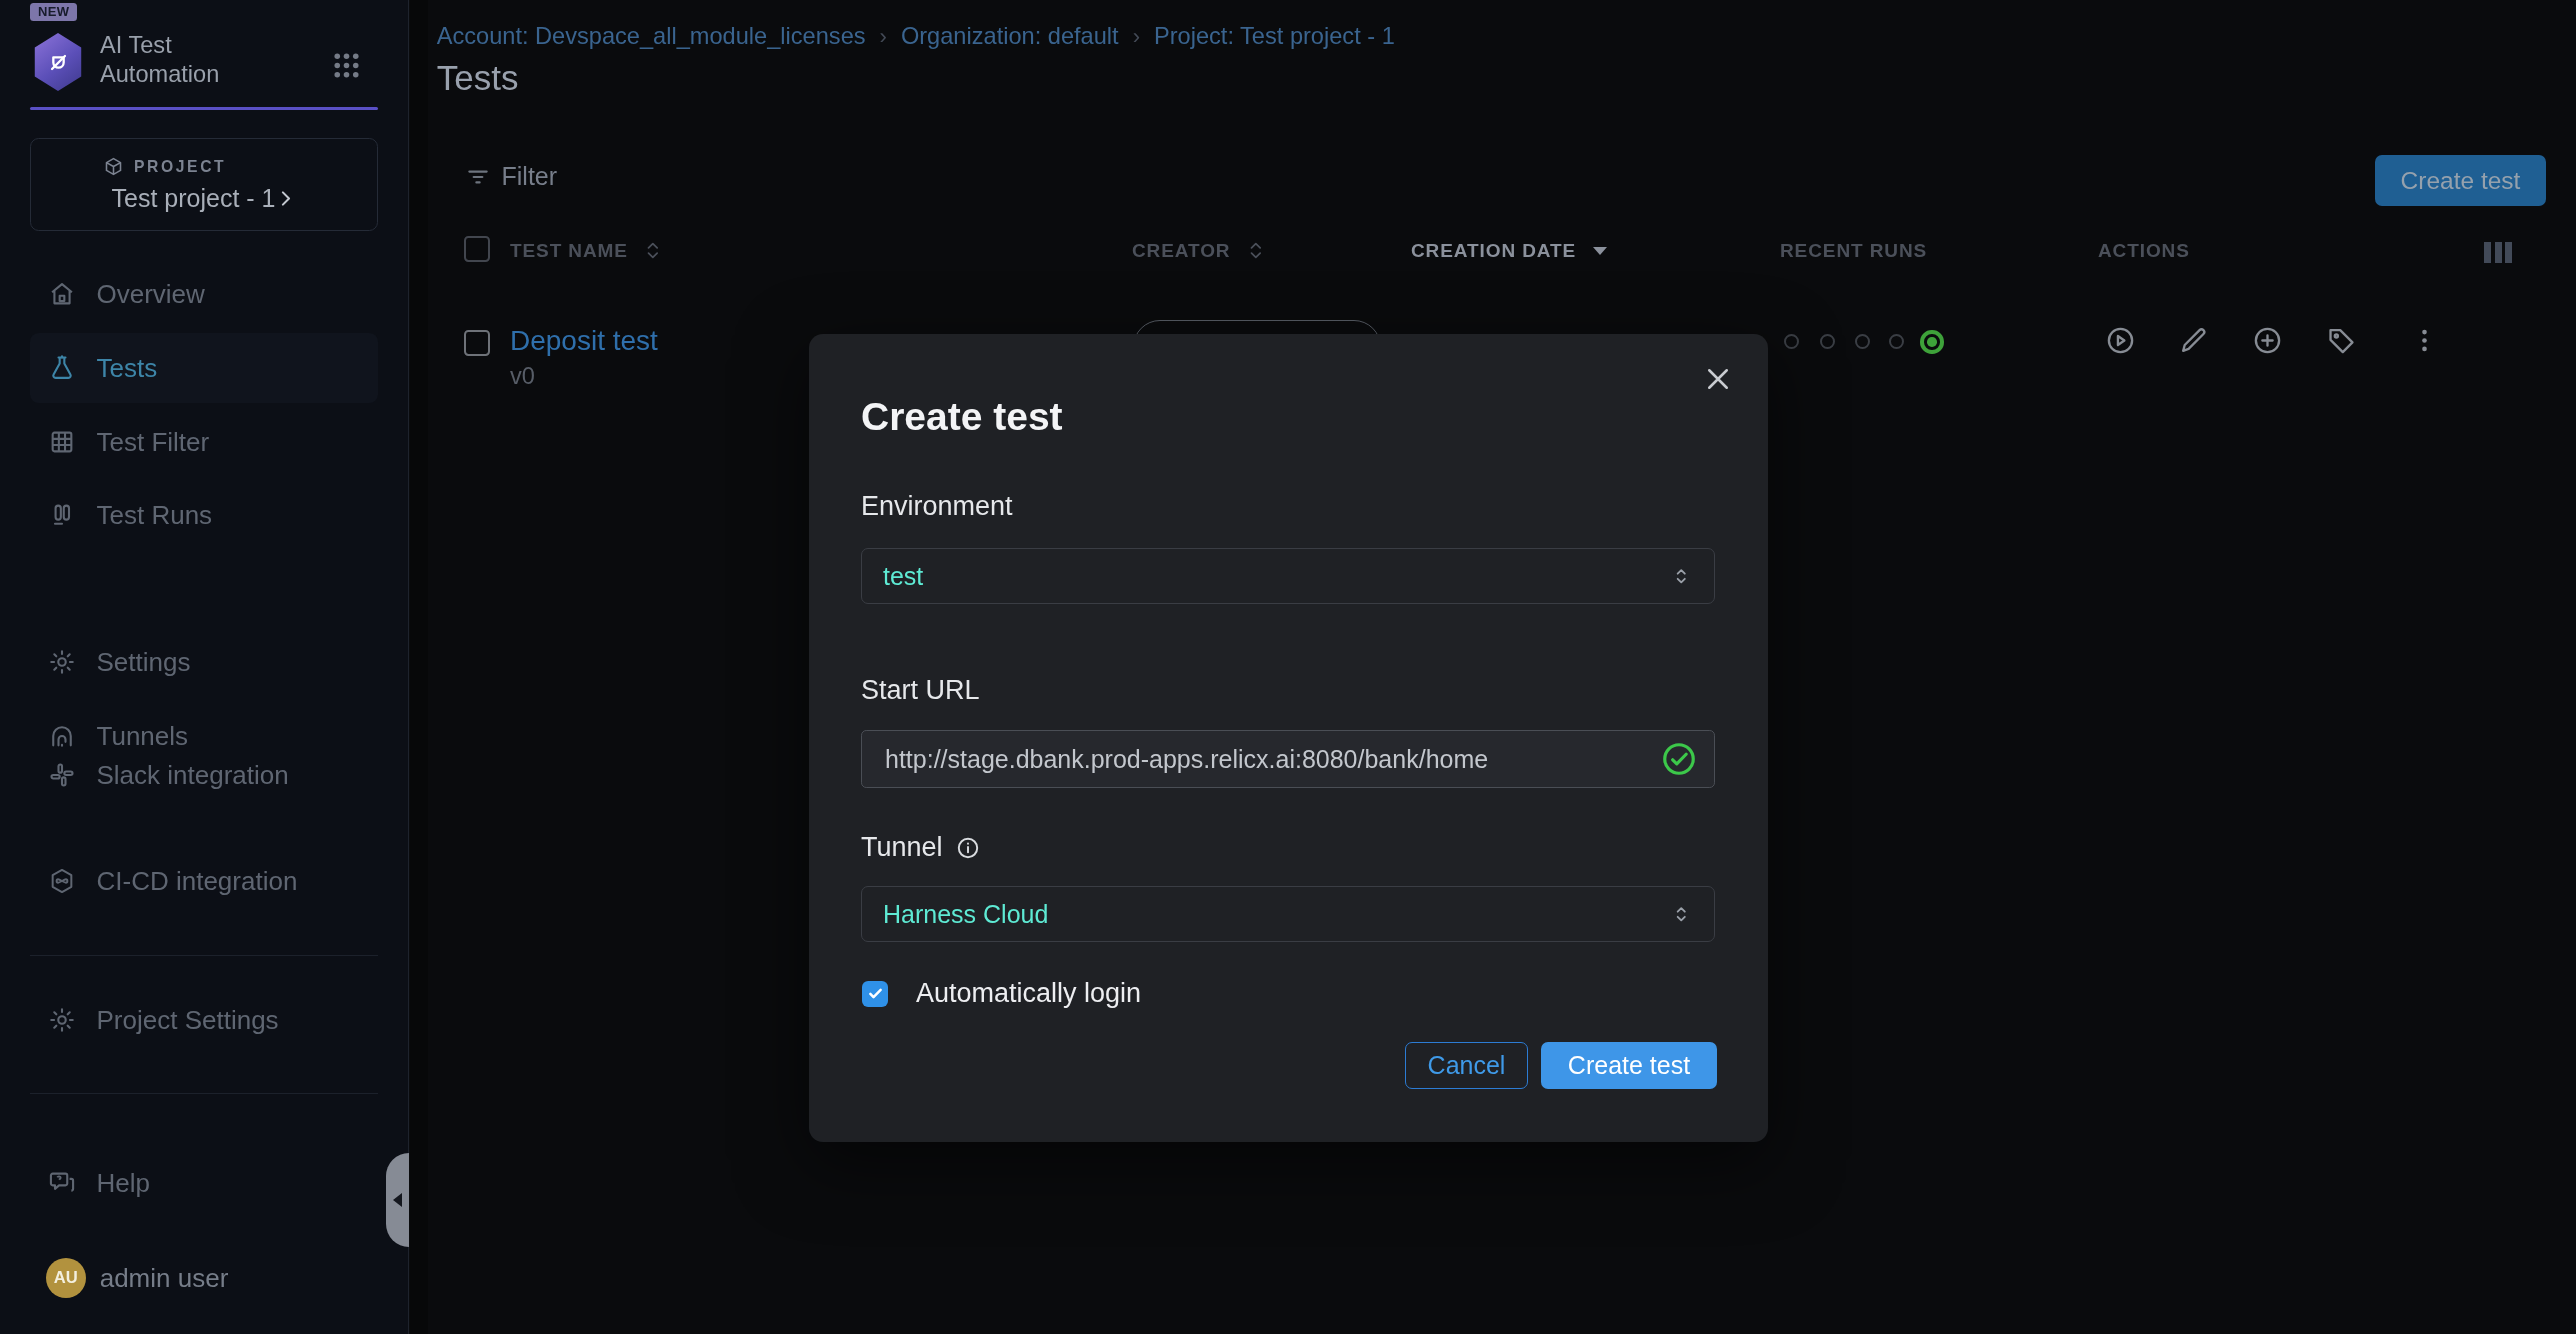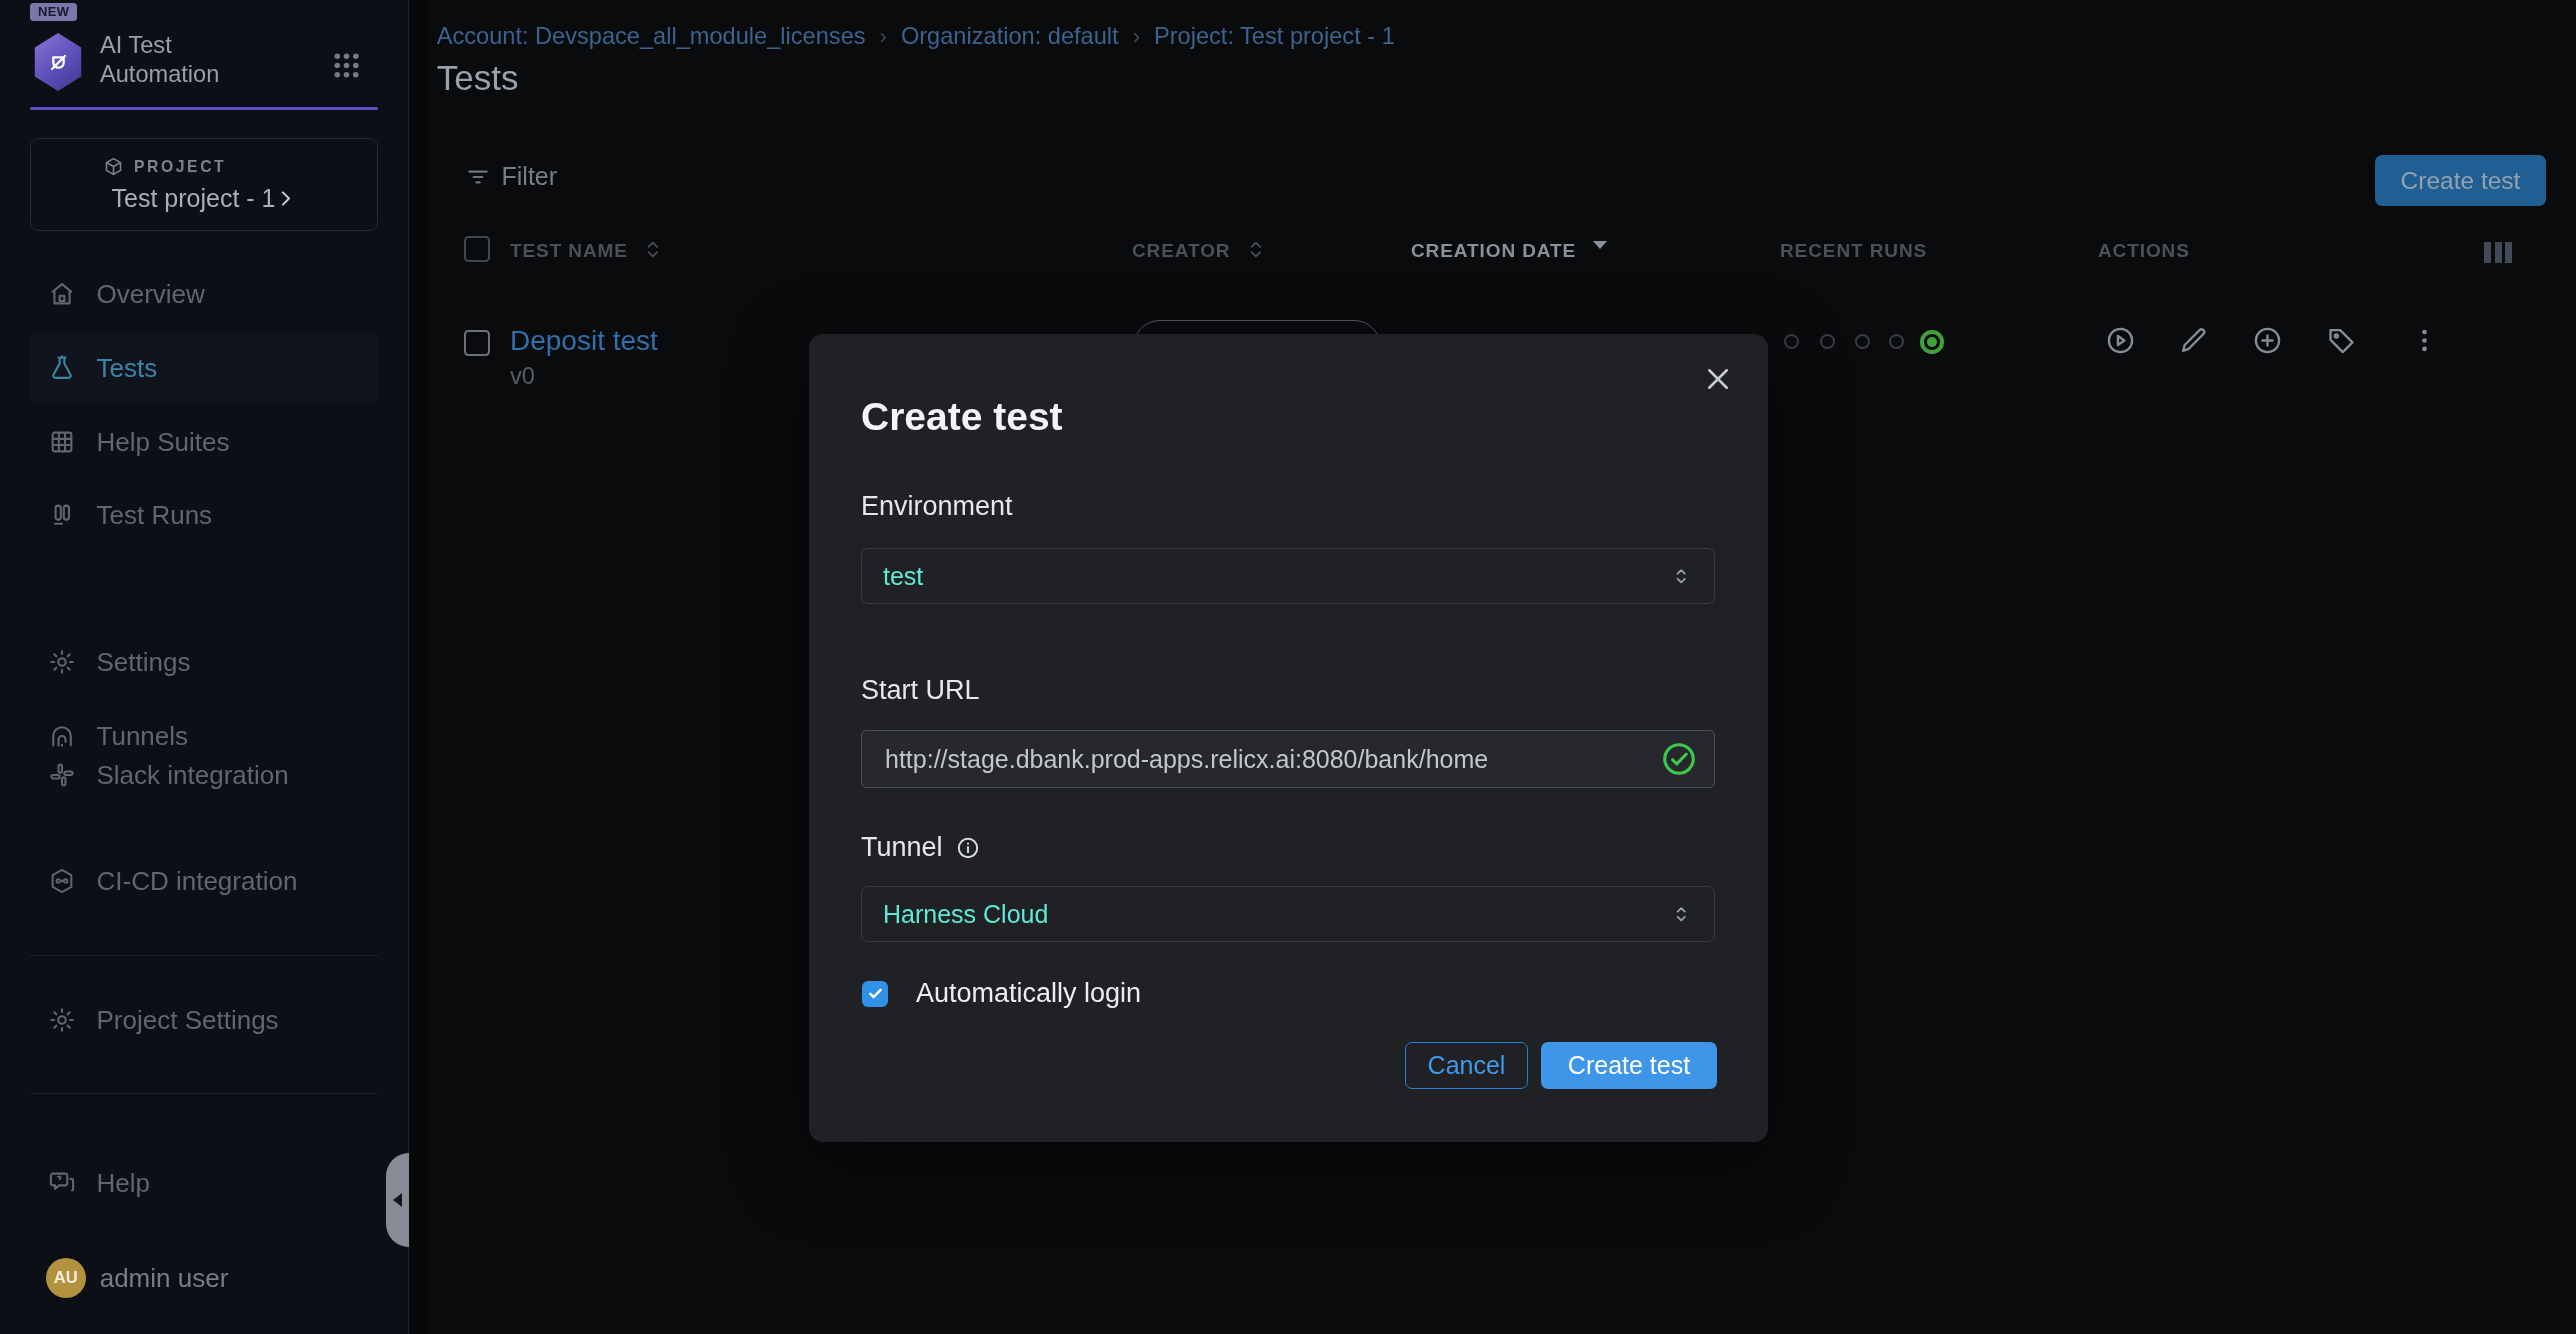--- a/index.html
+++ b/index.html
@@ -56,21 +56,21 @@
   .page-title { position:absolute; left:8.7px; top:58px; font-size:35px; font-weight:500; color:#99a1ad; }
   .filter-wrap { position:absolute; left:37px; top:162px; display:flex; align-items:center;
     gap:10.5px; color:#6d747e; cursor:pointer; }
   .filter-label { font-size:25px; color:#777e8a; }
   .btn-create-top { position:absolute; right:30px; top:155px; width:171px; height:51px;
     background:#1f5f93; color:#95a1ad; font-size:24.5px; font-weight:500; border:none;
     border-radius:7px; cursor:pointer; font-family:inherit; }
 
   .thead { position:absolute; left:0; top:229px; width:2148px; height:47px; }
   .th { position:absolute; top:10.5px; font-size:19px; font-weight:bold; letter-spacing:0.9px;
-    color:#4b505a; display:flex; align-items:flex-start; gap:17px; }
+    color:#4b505a; display:flex; align-items:center; gap:17px; }
   .th.bright { color:#8b919c; }
   .cbx { position:absolute; width:26px; height:26px; border-radius:4.4px; background:transparent; }
   .cbx.hdr { left:36px; top:7px; border:2.2px solid #42464e; }
   .cbx.row { left:36px; top:330px; border:2.2px solid #6e7278; }
   .caret-down { width:0; height:0; border-left:7px solid transparent; border-right:7px solid transparent;
     border-top:8.7px solid #8b919c; margin-top:1.7px; }
   .cols-icon { position:absolute; left:2056px; top:13px; display:flex; gap:3.5px; }
   .cols-icon i { display:block; width:7px; height:21px; background:#424a58; }
 
   .row-name { position:absolute; left:82px; top:325px; font-size:28px; color:#2f6fab; cursor:pointer; }
@@ -172,21 +172,21 @@
         <path d="M12 2v1"></path>
     </svg>
     <span class="nlabel">Tests</span>
   </div>
 
   <div class="nav-item" style="top:407px">
     <svg class="nico" viewBox="0 0 24 24" fill="none" stroke="currentColor" stroke-width="1.8">
       <rect x="4" y="4" width="16" height="16" rx="1.5"></rect>
         <path d="M4 9.3h16M4 14.6h16M9.3 4v16M14.6 4v16"></path>
     </svg>
-    <span class="nlabel">Help Suites</span>
+    <span class="nlabel">Test Filter</span>
   </div>
 
   <div class="nav-item" style="top:480px">
     <svg class="nico" viewBox="0 0 24 24" fill="none" stroke="currentColor" stroke-width="1.8" stroke-linecap="round">
       <rect x="6.5" y="4" width="4.5" height="12" rx="2.2"></rect>
         <rect x="13.5" y="4" width="4.5" height="12" rx="2.2"></rect>
         <path d="M6 19.5h6"></path>
     </svg>
     <span class="nlabel">Test Runs</span>
   </div>

